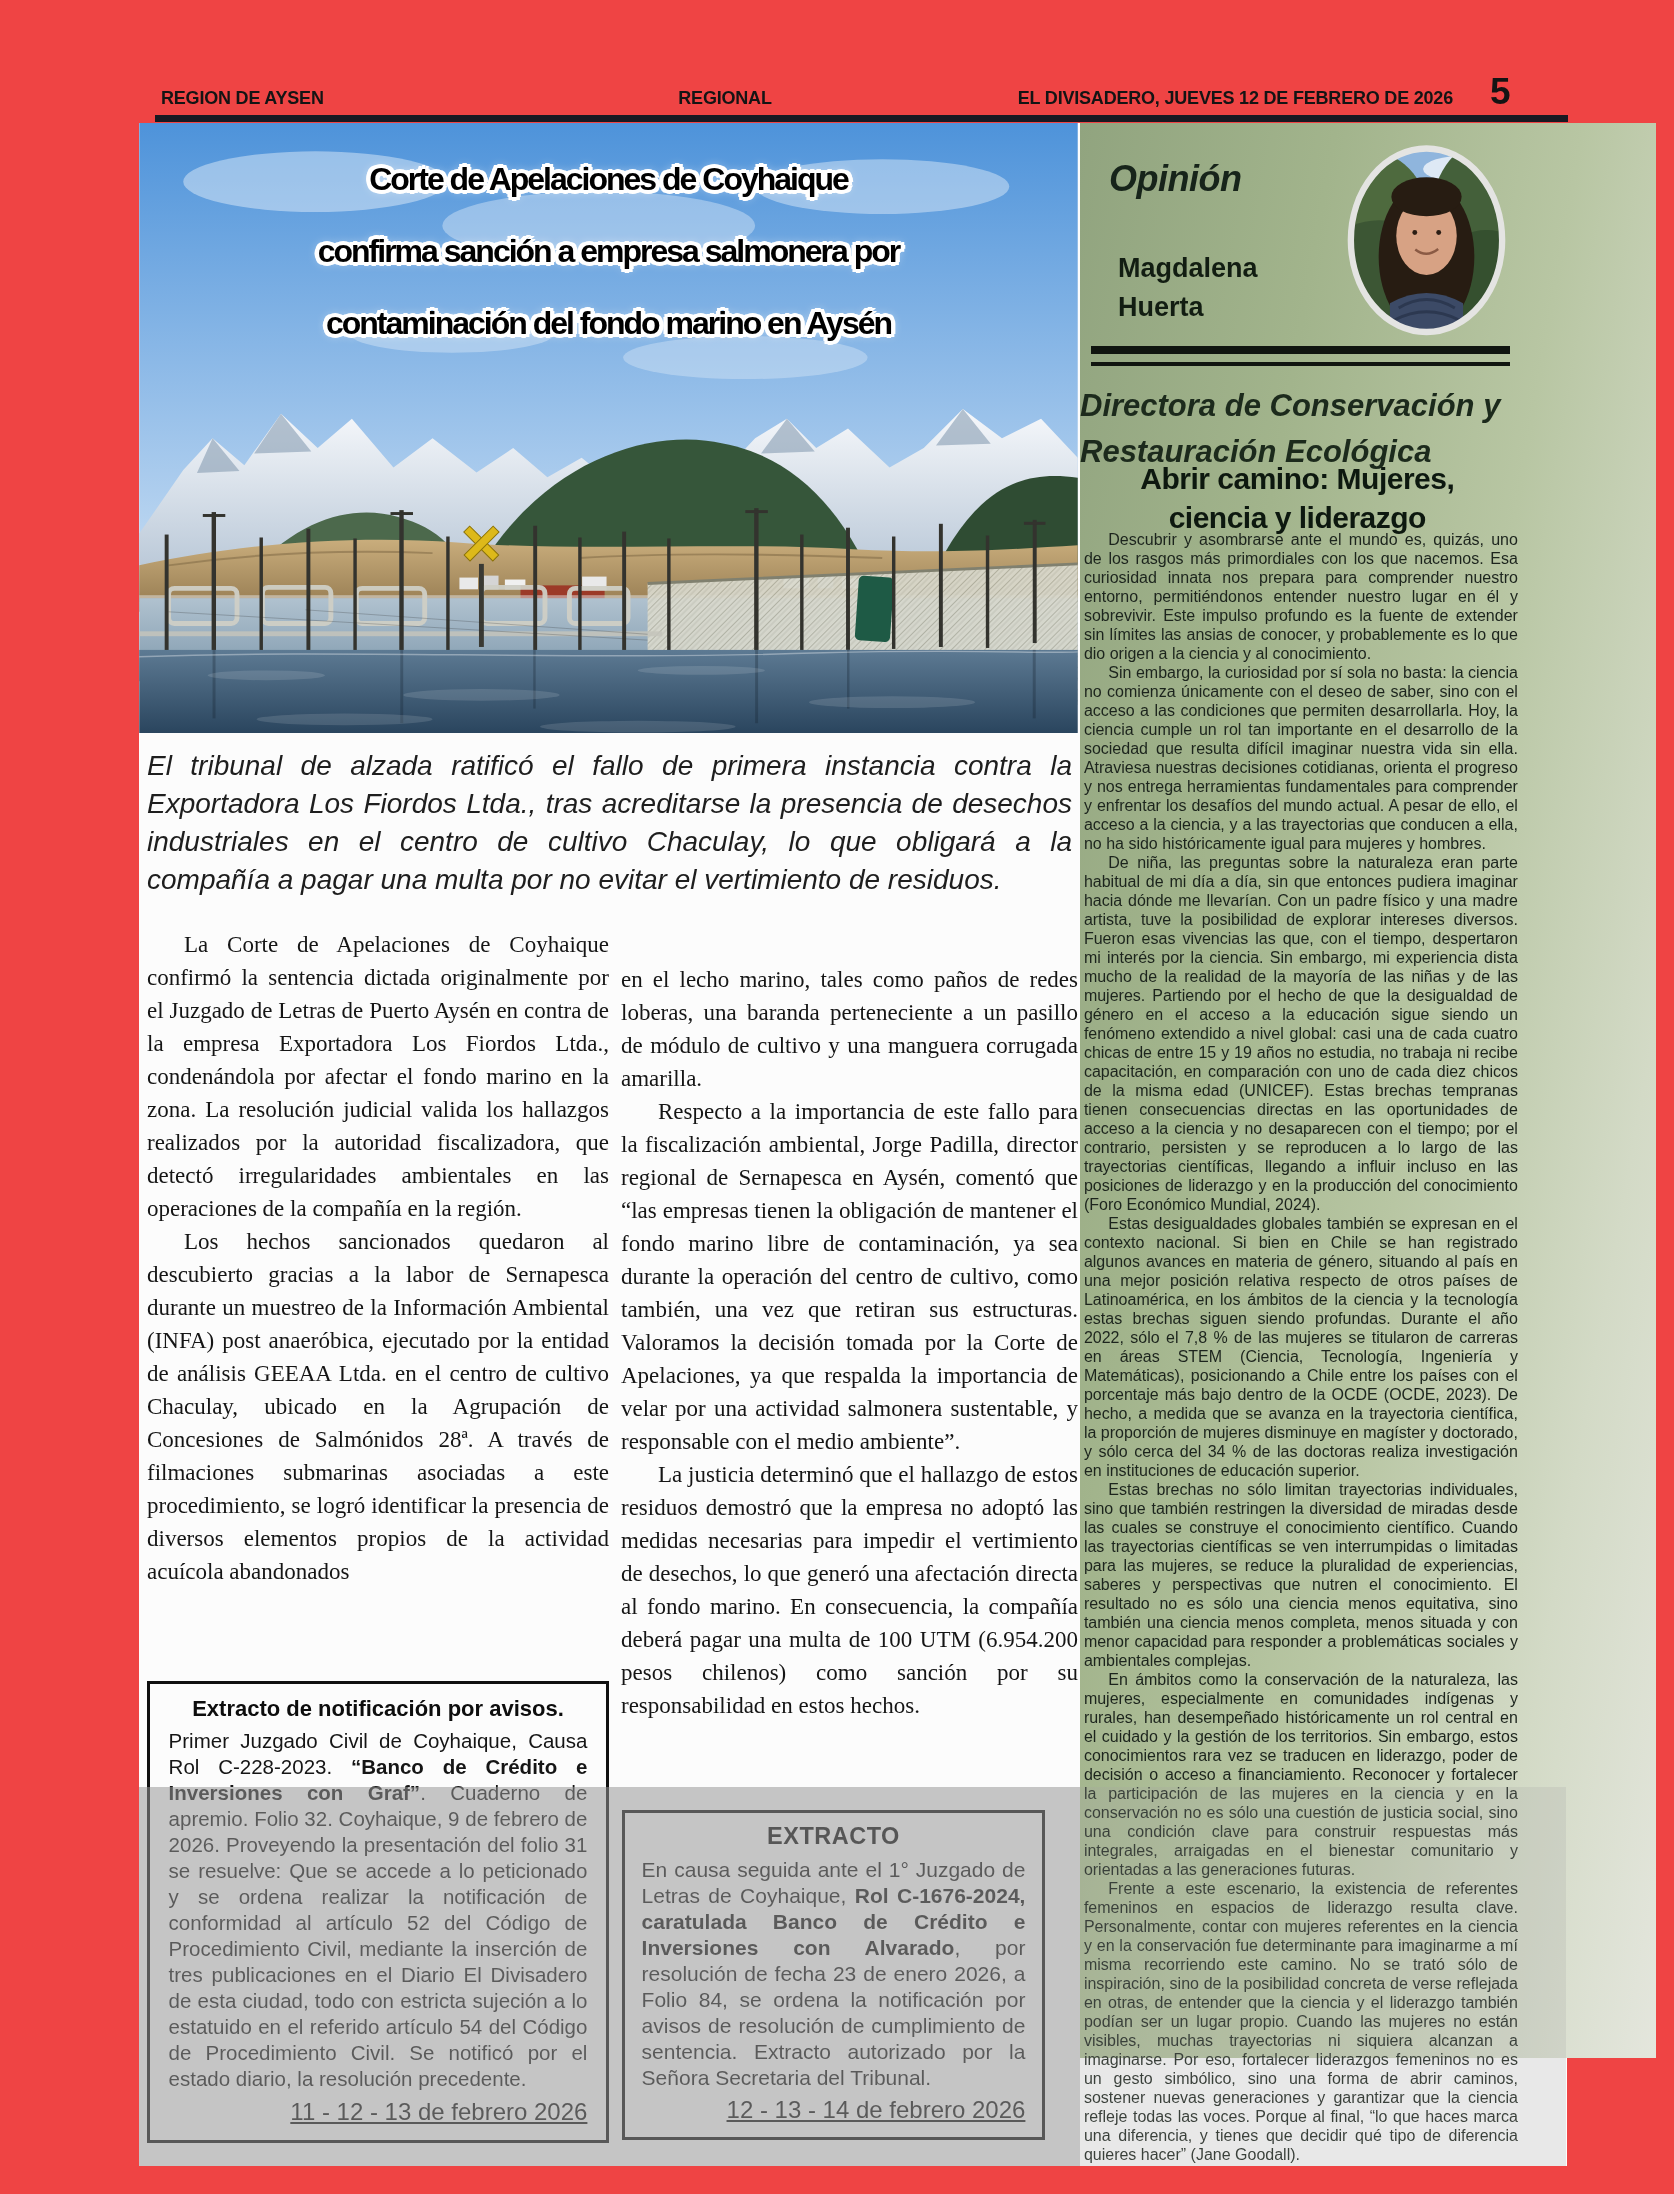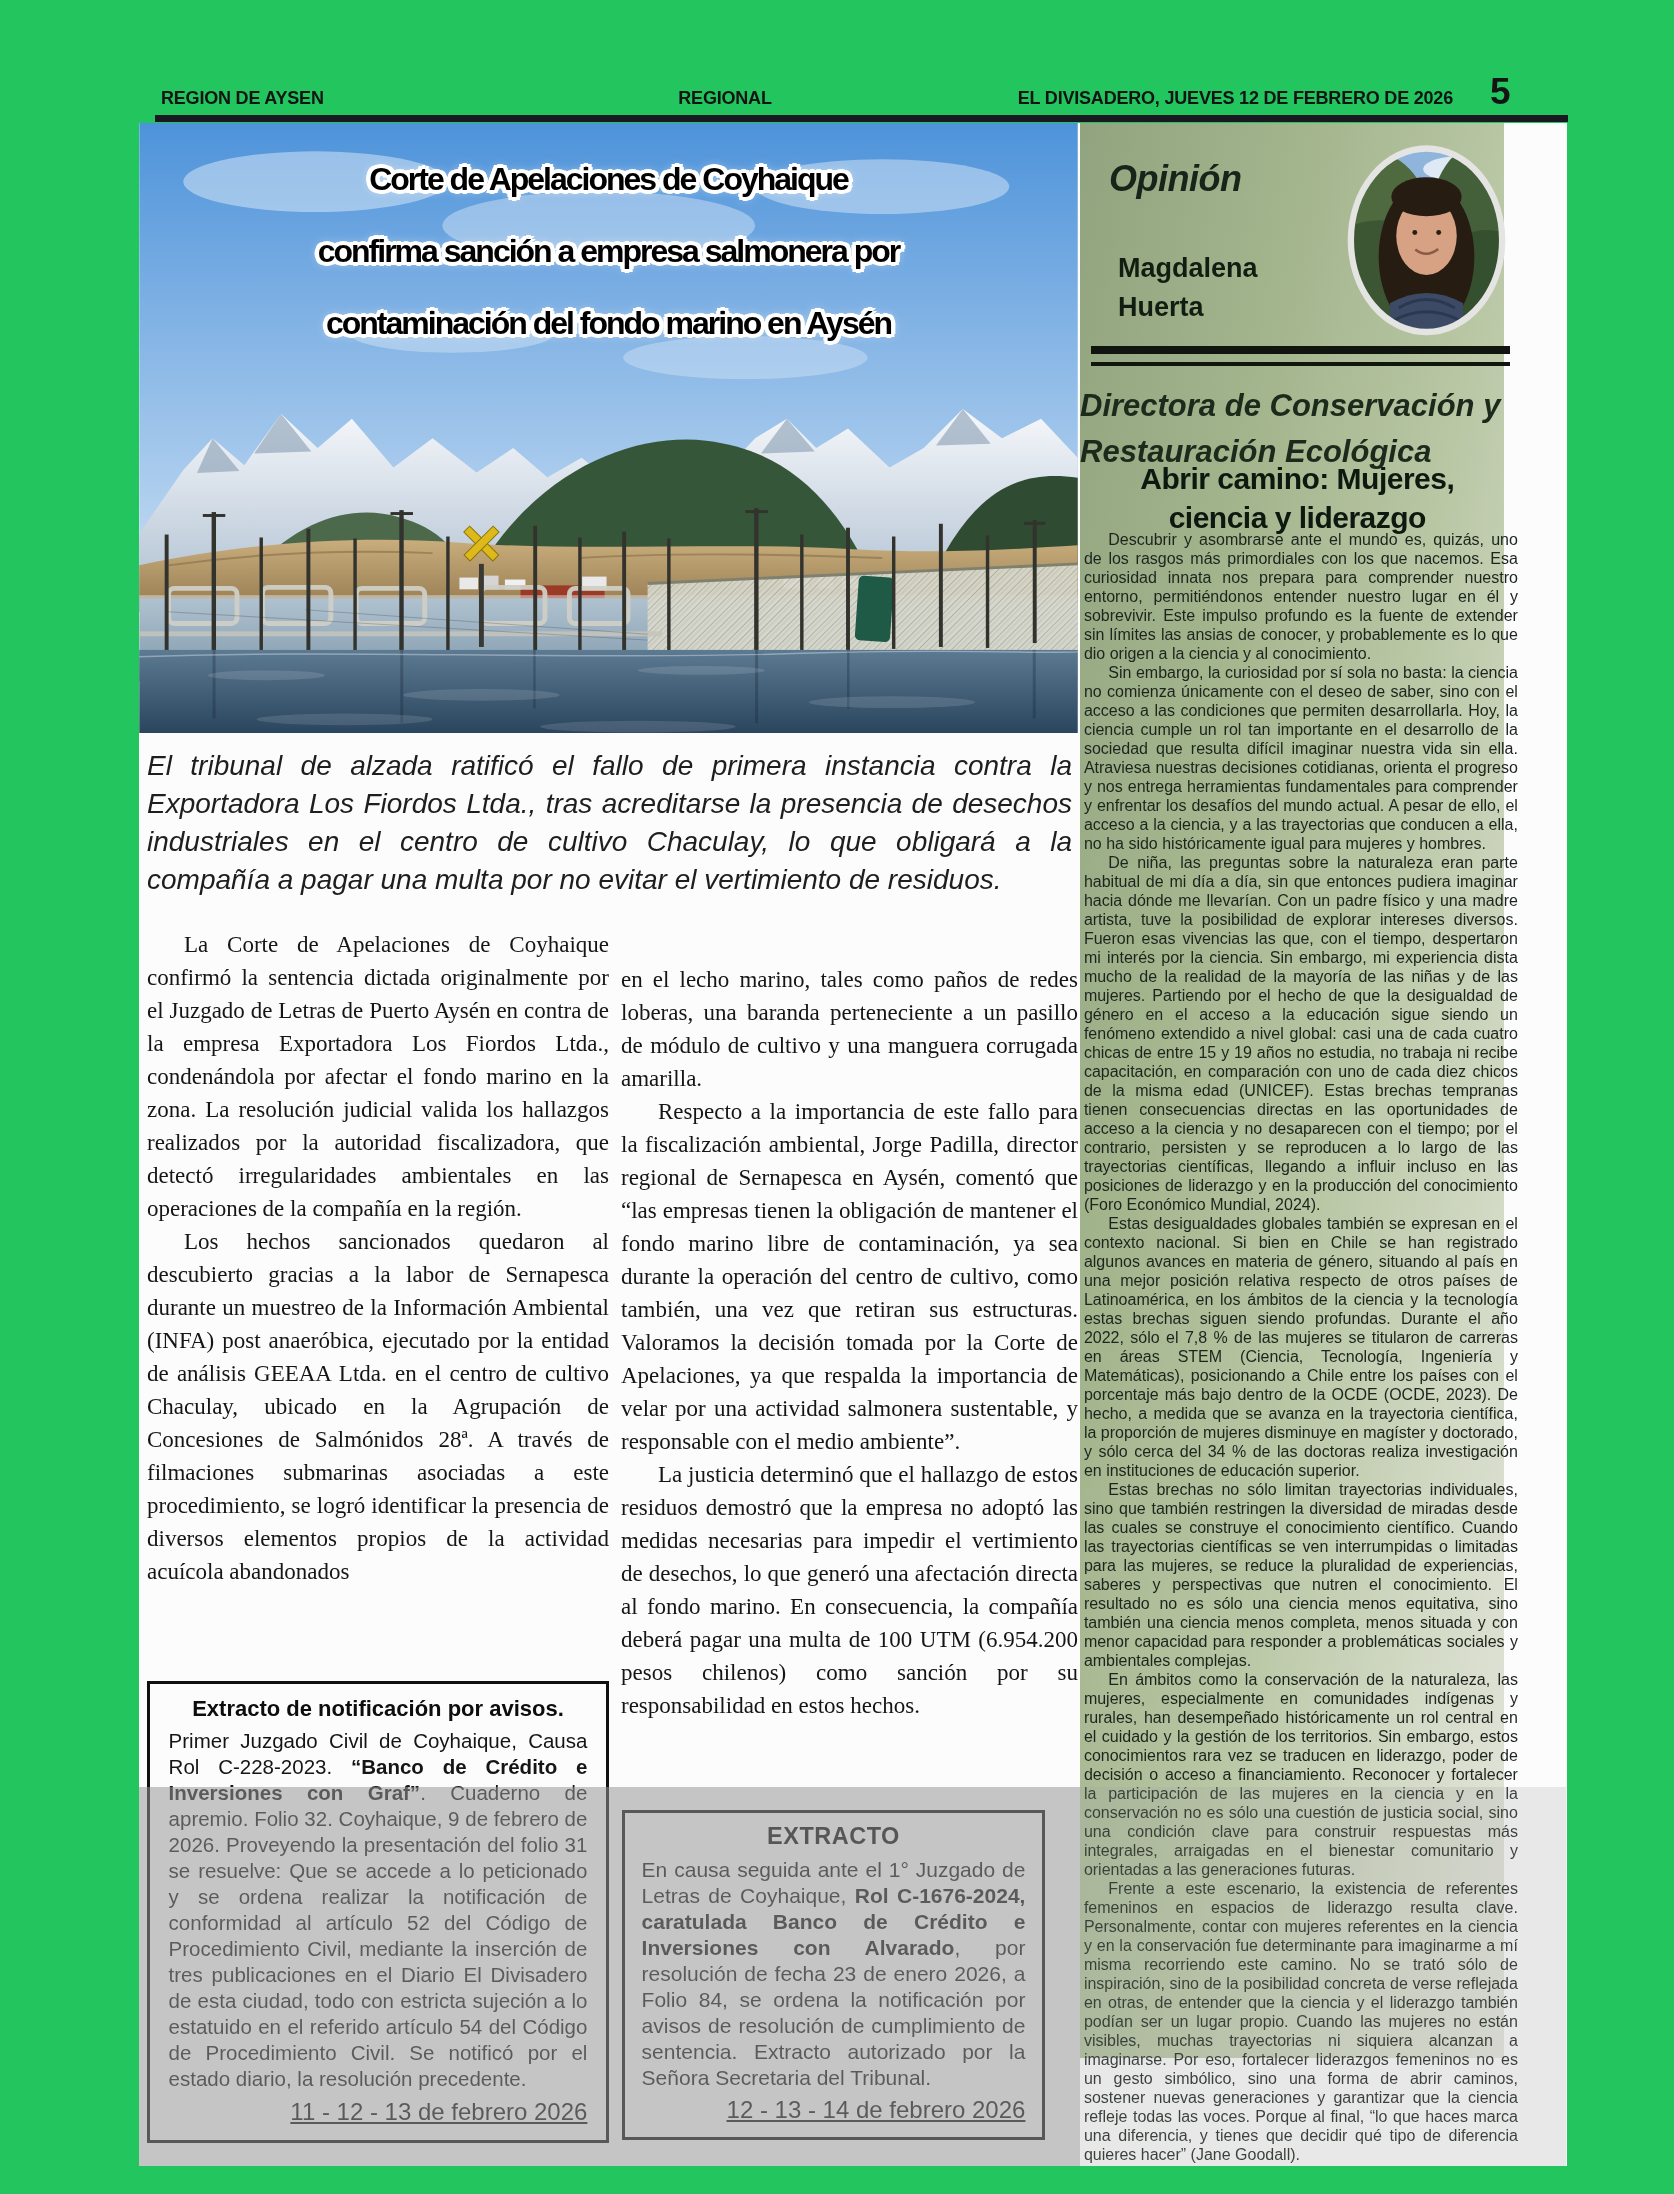--- a/index.html
+++ b/index.html
@@ -1,16 +1,16 @@
 <!DOCTYPE html>
 <html lang="es" style="font-size:7.8px"><head>
 <meta charset="utf-8">
 <style>
   html,body{margin:0;padding:0;background:#b0b0b0;}
-  #canvas{position:relative;width:1675px;height:2194px;background:#22c55e;overflow:hidden;
+  #canvas{position:relative;width:1675px;height:2194px;background:#ef4444;overflow:hidden;
           font-family:"Liberation Sans",sans-serif;color:#111;}
   .abs{position:absolute;}
 
   
   .hdr{font-weight:bold;font-size:18px;letter-spacing:-0.2px;color:#141414;white-space:nowrap;}
   #hdr-left{left:161px;top:88px;}
   #hdr-center{left:725px;top:88px;transform:translateX(-50%);}
   #hdr-right{right:222px;top:88px;}
   #hdr-page{left:1490px;top:71px;font-weight:bold;font-size:37px;color:#141414;}
   #hdr-rule{left:155px;top:115px;width:1413px;height:6.8px;background:#191922;}
@@ -42,21 +42,21 @@
   #box1{left:147px;top:1681px;width:462px;padding:11.7px 18.6px 13.7px 18.6px;}
   #box2{left:622px;top:1810px;width:423px;padding:9.8px 16.6px 12.7px 16.6px;}
   .box-title{font-weight:bold;text-align:center;font-size:22px;margin-bottom:6.8px;color:#0d0d0d;}
   #box2 .box-title{font-size:23.5px;letter-spacing:0.5px;}
   .box-body{font-size:20.5px;line-height:26px;text-align:justify;color:#151515;margin:0;}
   #box2 .box-body{font-size:21px;}
   .box-body b{font-weight:bold;}
   .box-date{font-size:24px;text-align:right;margin-top:5.9px;color:#151515;text-decoration:underline;}
 
   
-  #opinion{left:1080px;top:123px;width:424px;height:1935px;
+  #opinion{left:1080px;top:123px;width:576px;height:1935px;
            background:linear-gradient(100deg,#91a47f 0%,#a2b48c 28%,#b8c6a3 55%,#d3dac6 80%,#e4e6dd 100%);}
   #op-kicker{left:29px;top:35px;font-style:italic;font-weight:bold;font-size:36px;color:#17241a;letter-spacing:-0.5px;}
   #op-avatar{left:265px;top:18.6px;width:163px;height:197px;}
   #op-author{left:38px;top:126px;width:210px;font-weight:bold;font-size:27px;line-height:39px;color:#121d12;}
   #op-rule1{left:10.8px;top:223px;width:419px;height:7.8px;background:#101510;}
   #op-rule2{left:10.8px;top:239px;width:419px;height:4.4px;background:#101510;}
   #op-role{left:0px;top:260px;width:429px;text-align:left;font-style:italic;font-weight:bold;
            font-size:31px;line-height:46px;color:#1c2a1c;}
   #op-title{left:7.3px;top:336px;width:420px;text-align:center;font-weight:bold;font-size:30px;
             line-height:39px;color:#0d180f;letter-spacing:-0.5px;}

